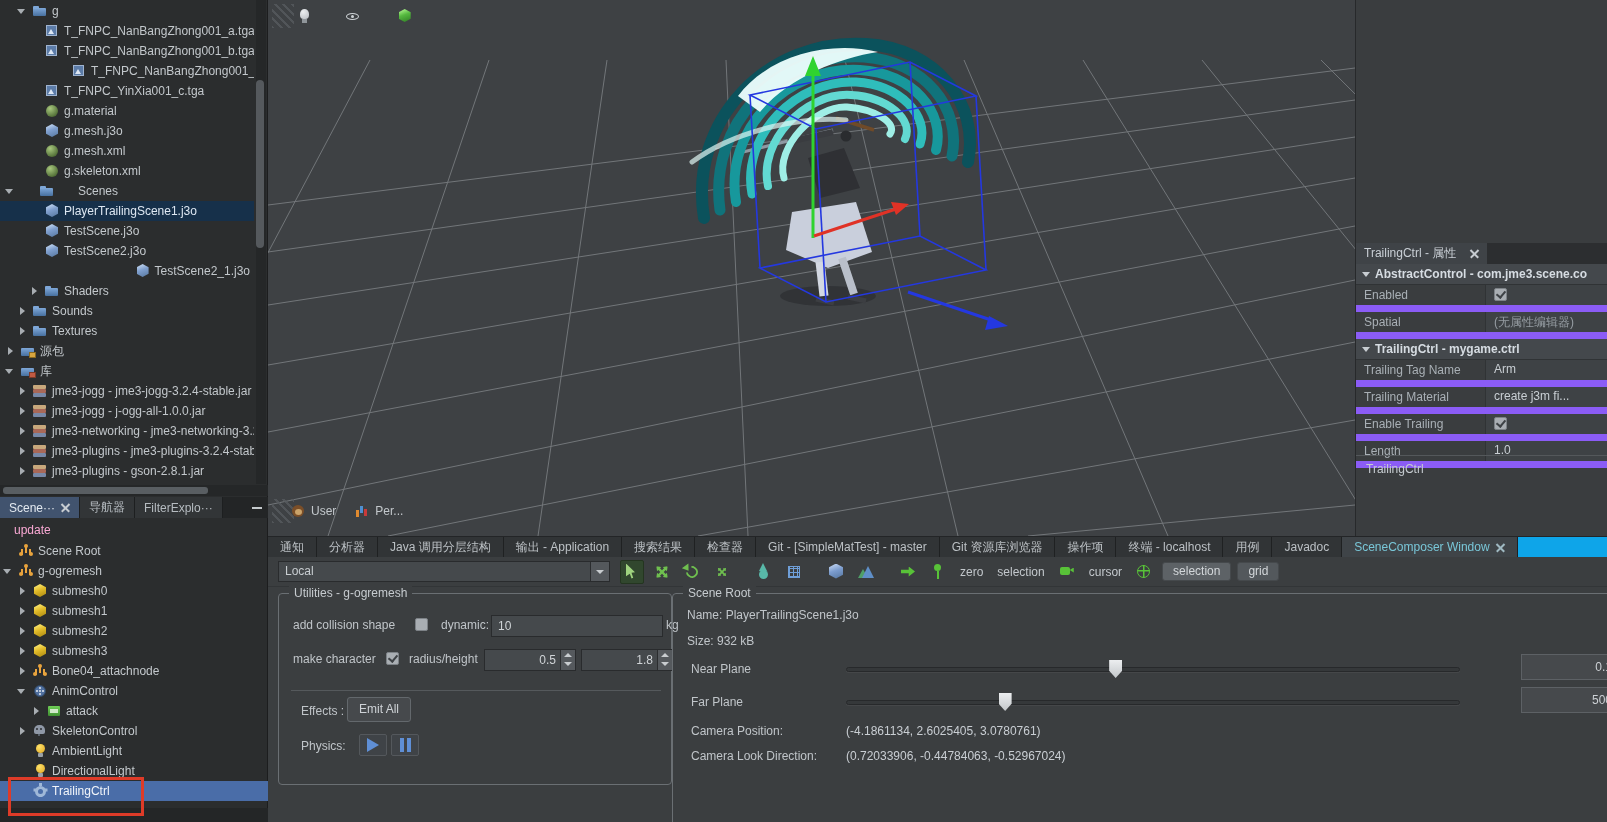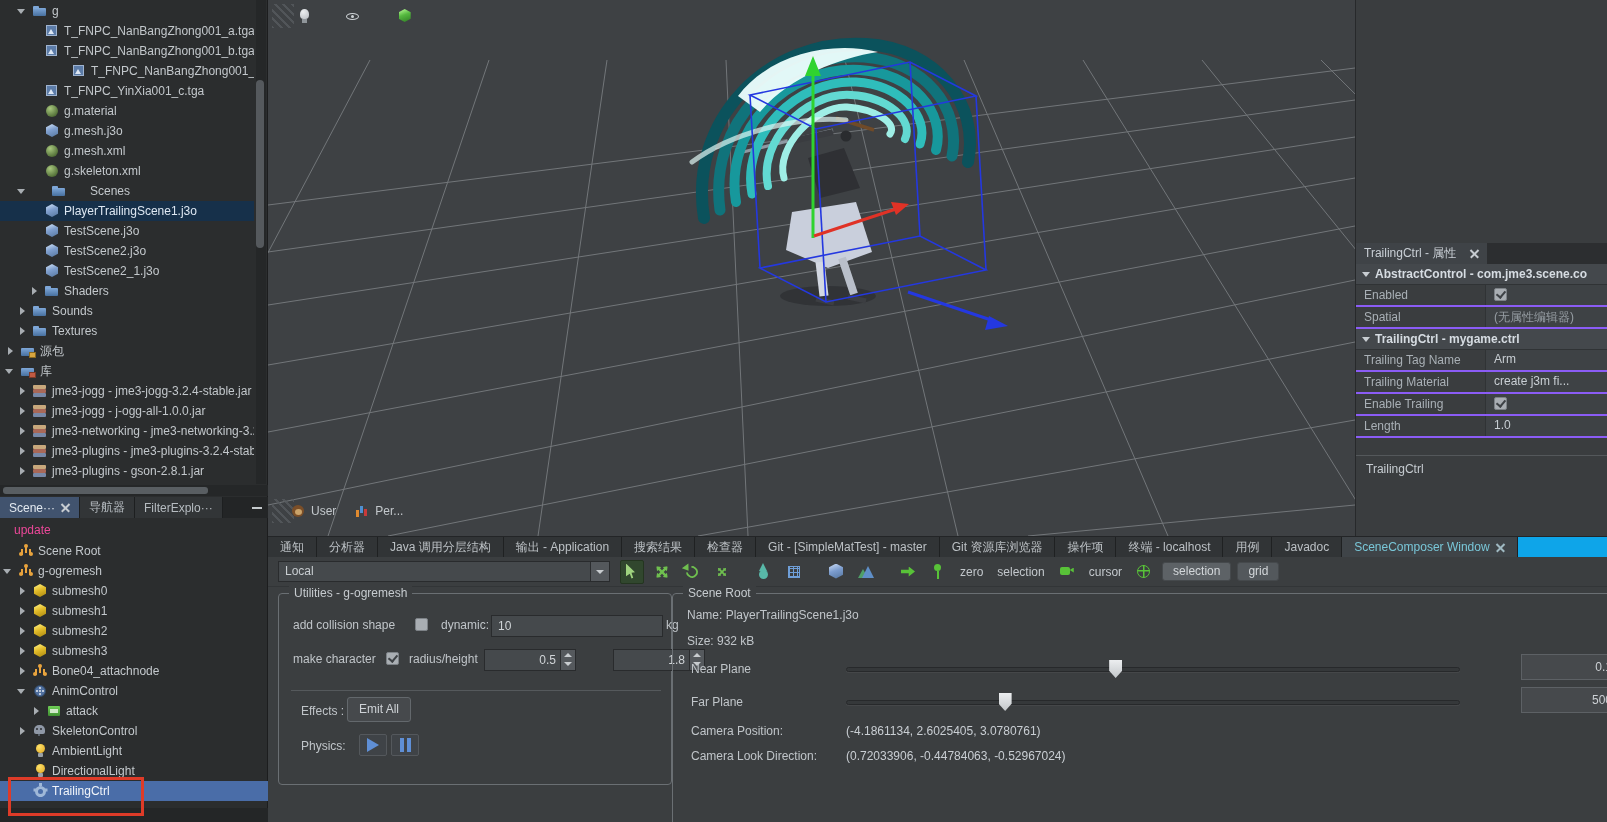--- a/index.html
+++ b/index.html
@@ -28,21 +28,21 @@
   
   #left-tabs{position:absolute;left:0;top:497px;width:268px;height:21px;background:#232526;display:flex;align-items:stretch;}
   .ltab{display:flex;align-items:center;gap:6px;padding:0 9px;background:#323537;border-right:1px solid #1d1f20;color:#b6bcc1;font-size:12px;white-space:nowrap;}
   .ltab.on{background:#41536e;color:#e3e9f0;}
   .closex{width:9px;height:9px;position:relative;flex:none;}
   .closex::before,.closex::after{content:"";position:absolute;left:-1px;top:4px;width:11px;height:1.6px;background:#c7ccd1;}
   .closex::before{transform:rotate(45deg);} .closex::after{transform:rotate(-45deg);}
   #ltab-min{margin-left:auto;width:22px;display:flex;align-items:center;justify-content:center;}
   #ltab-min::before{content:"";width:10px;height:2px;background:#c5cacd;}
 
-  #update-row{position:absolute;left:0;top:520px;width:268px;height:20px;line-height:20px;padding-left:14px;color:#ec4899;}
+  #update-row{position:absolute;left:0;top:520px;width:268px;height:20px;line-height:20px;padding-left:14px;color:#f9a8d4;}
   #scene-tree{position:absolute;left:0;top:541px;width:268px;height:262px;overflow:hidden;}
   #red-annotation{position:absolute;left:8px;top:777px;width:130px;height:33px;border:3px solid #de3b28;z-index:5;}
   #left-bottom-strip{position:absolute;left:0;top:808px;width:268px;height:14px;background:#242627;}
 
   
   .ic{position:relative;width:16px;height:16px;display:inline-block;flex:none;}
   .ic-folder::before,.ic-folder-pkg::before,.ic-folder-lib::before{content:"";position:absolute;left:1px;top:5px;width:13px;height:8px;background:linear-gradient(#7ea7d8,#47709f);border-radius:1px;}
   .ic-folder::after,.ic-folder-pkg .tab,.ic-folder-lib .tab{content:"";position:absolute;left:1px;top:3px;width:6px;height:3px;background:#7ea7d8;border-radius:1px 1px 0 0;}
   .ic-folder-pkg::after{content:"";position:absolute;right:0;bottom:1px;width:7px;height:6px;background:#d8a53f;border:1px solid #8a6a20;box-sizing:border-box;}
   .ic-folder-lib::after{content:"";position:absolute;right:0;bottom:1px;width:7px;height:6px;background:#c05a42;border:1px solid #7d3a28;box-sizing:border-box;}
@@ -84,21 +84,21 @@
   #vp-stats{position:absolute;left:22px;top:503px;display:flex;gap:18px;align-items:flex-start;}
   .vstat{display:flex;align-items:center;gap:5px;color:#c3c8cc;}
 
   
   #right-panel{left:1355px;top:0;width:252px;height:536px;background:#3a3d3f;border-left:1px solid #27292b;box-sizing:border-box;}
   #props-tabstrip{position:absolute;left:0;top:243px;width:252px;height:21px;background:#2c2e30;display:flex;}
   #props-tab{display:flex;align-items:center;gap:14px;padding:0 8px;background:#3f4347;color:#c9cfd5;white-space:nowrap;}
   #props-table{position:absolute;left:0;top:264px;width:252px;}
   .phead{height:20px;background:#44484c;display:flex;align-items:center;gap:5px;padding-left:6px;color:#d6dce2;font-weight:bold;border-bottom:1px solid #303335;white-space:nowrap;overflow:hidden;}
   .parr{width:0;height:0;border-left:4px solid transparent;border-right:4px solid transparent;border-top:5px solid #c8cdd2;flex:none;}
-  .prow{height:20px;display:flex;border-bottom:2px solid #8b5cf6;}
+  .prow{height:20px;display:flex;border-bottom:7px solid #8b5cf6;}
   .plab{width:130px;padding:3px 0 0 8px;color:#a9b0b6;border-right:1px solid #303335;box-sizing:border-box;white-space:nowrap;overflow:hidden;}
   .pval{flex:1;padding:2px 0 0 8px;background:#3e4245;color:#c9cfd4;white-space:nowrap;overflow:hidden;}
   .pval .dim{color:#969da3;}
   #props-divider{position:absolute;left:0;top:455px;width:252px;height:1px;background:#54585b;}
   #props-desc{position:absolute;left:10px;top:462px;color:#c6ccd1;}
 
   
   .cb{width:13px;height:13px;background:#a9aeb3;border:1px solid #7d8287;border-radius:2px;display:inline-block;box-sizing:border-box;position:relative;vertical-align:middle;}
   .cb.on::after{content:"";position:absolute;left:3px;top:0px;width:4px;height:7px;border:solid #3e4246;border-width:0 2px 2px 0;transform:rotate(40deg);}
 
@@ -211,41 +211,41 @@
         <div class="trow" style="padding-left: 28px;">
           <span class="tw"></span>
           <span class="ic ic-material"></span>
           <span class="tlabel">g.mesh.xml</span>
         </div>
         <div class="trow" style="padding-left: 28px;">
           <span class="tw"></span>
           <span class="ic ic-material"></span>
           <span class="tlabel">g.skeleton.xml</span>
         </div>
-        <div class="trow" style="padding-left: 16px; gap: 23px;">
+        <div class="trow" style="padding-left: 4px; gap: 23px;">
           <span class="tw arr-down"></span>
           <span class="ic ic-folder"></span>
           <span class="tlabel">Scenes</span>
         </div>
         <div class="trow sel-dark" style="padding-left: 28px;">
           <span class="tw"></span>
           <span class="ic ic-cube-blue"></span>
           <span class="tlabel">PlayerTrailingScene1.j3o</span>
         </div>
         <div class="trow" style="padding-left: 28px;">
           <span class="tw"></span>
           <span class="ic ic-cube-blue"></span>
           <span class="tlabel">TestScene.j3o</span>
         </div>
         <div class="trow" style="padding-left: 28px;">
           <span class="tw"></span>
           <span class="ic ic-cube-blue"></span>
           <span class="tlabel">TestScene2.j3o</span>
         </div>
-        <div class="trow" style="padding-left: 28px;">
+        <div class="trow" style="padding-left: 28px; justify-content: flex-end;">
           <span class="tw"></span>
           <span class="ic ic-cube-blue"></span>
           <span class="tlabel">TestScene2_1.j3o</span>
         </div>
         <div class="trow" style="padding-left: 28px;">
           <span class="tw arr-right"></span>
           <span class="ic ic-folder"></span>
           <span class="tlabel">Shaders</span>
         </div>
         <div class="trow" style="padding-left: 16px;">
@@ -626,21 +626,21 @@
       <span class="lbl" style="left:14px;top:58px;">make character</span>
       <span class="cb on" style="position:absolute;left:107px;top:58px;"></span>
       <span class="lbl" style="left:130px;top:58px;">radius/height</span>
       <span class="spin" style="left:205px;top:55px;width:92px;">
         <span class="sval">0.5</span>
         <span class="sarr">
             <i></i>
             <i></i>
           </span>
       </span>
-      <span class="spin" style="left:302px;top:55px;width:92px;margin-left:32px;">
+      <span class="spin" style="left:302px;top:55px;width:92px;">
         <span class="sval">1.8</span>
         <span class="sarr">
             <i></i>
             <i></i>
           </span>
       </span>
 
       <span class="hsep" style="left:12px;top:96px;width:370px;"></span>
 
       <span class="lbl" style="left:22px;top:110px;">Effects :</span>

